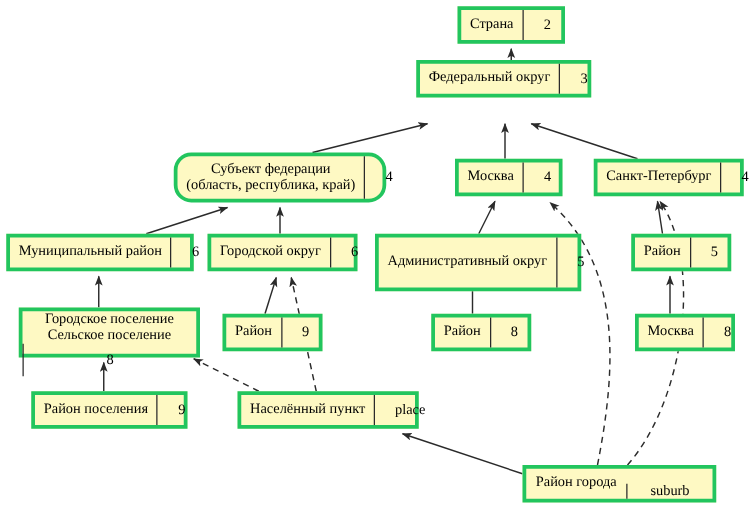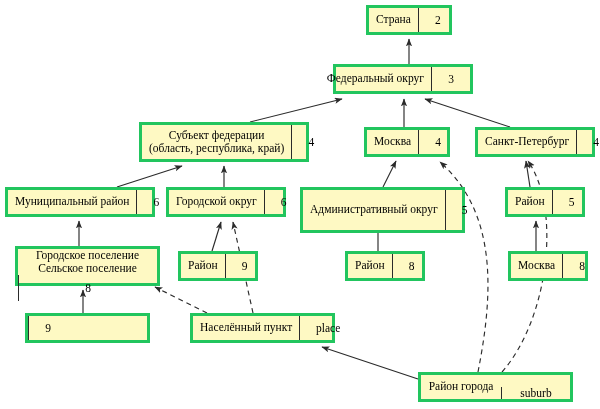--- a/index.html
+++ b/index.html
@@ -51,26 +51,26 @@
       <path d="M478,372 C492,300 500,215 440,162"></path>
       <path d="M502,372 C548,320 562,210 528,161"></path>
     </g>
   </svg>
 
   <div class="node" style="left: 366px; top: 5px; width: 86px; height: 30px;">
     <div class="label">Страна</div>
     <div class="tag" style="flex-basis: 26px;">2</div>
   </div>
 
-  <div class="node" style="left: 333px; top: 64px; width: 140px; height: 30px; justify-content: flex-end;">
+  <div class="node" style="left: 333px; top: 48px; width: 140px; height: 30px;">
     <div class="label">Федеральный округ</div>
     <div class="tag" style="flex-basis: 26px;">3</div>
   </div>
 
-  <div class="node" style="left: 139px; top: 122px; width: 170px; height: 40px;">
+  <div class="node" style="left: 139px; top: 122px; width: 170px; height: 40px; border-radius: 14px;">
     <div class="label">
       <span>Субъект федерации</span>
       <span class="l2">(область, республика, край)</span>
     </div>
     <div class="tag" style="flex-basis: 26px;">4</div>
   </div>
 
   <div class="node" style="left: 364px; top: 127px; width: 86px; height: 30px;">
     <div class="label">Москва</div>
     <div class="tag" style="flex-basis: 26px;">4</div>
@@ -118,20 +118,21 @@
     <div class="label">Район</div>
     <div class="tag" style="flex-basis: 26px;">8</div>
   </div>
 
   <div class="node" style="left: 508px; top: 251px; width: 80px; height: 30px;">
     <div class="label">Москва</div>
     <div class="tag" style="flex-basis: 26px;">8</div>
   </div>
 
   <div class="node" style="left: 25px; top: 313px; width: 125px; height: 30px;">
+    <div class="label">Район поселения</div>
     <div class="tag" style="flex-basis: 26px;">9</div>
   </div>
 
   <div class="node wide" style="left: 190px; top: 313px; width: 145px; height: 30px;">
     <div class="label">Населённый пункт</div>
     <div class="tag" style="flex-basis: 44px;">place</div>
   </div>
 
   <div class="node wide" style="left: 418px; top: 372px; width: 155px; height: 30px; font-family: Liberation Serif, serif;">
     <div class="label">Район города</div>

